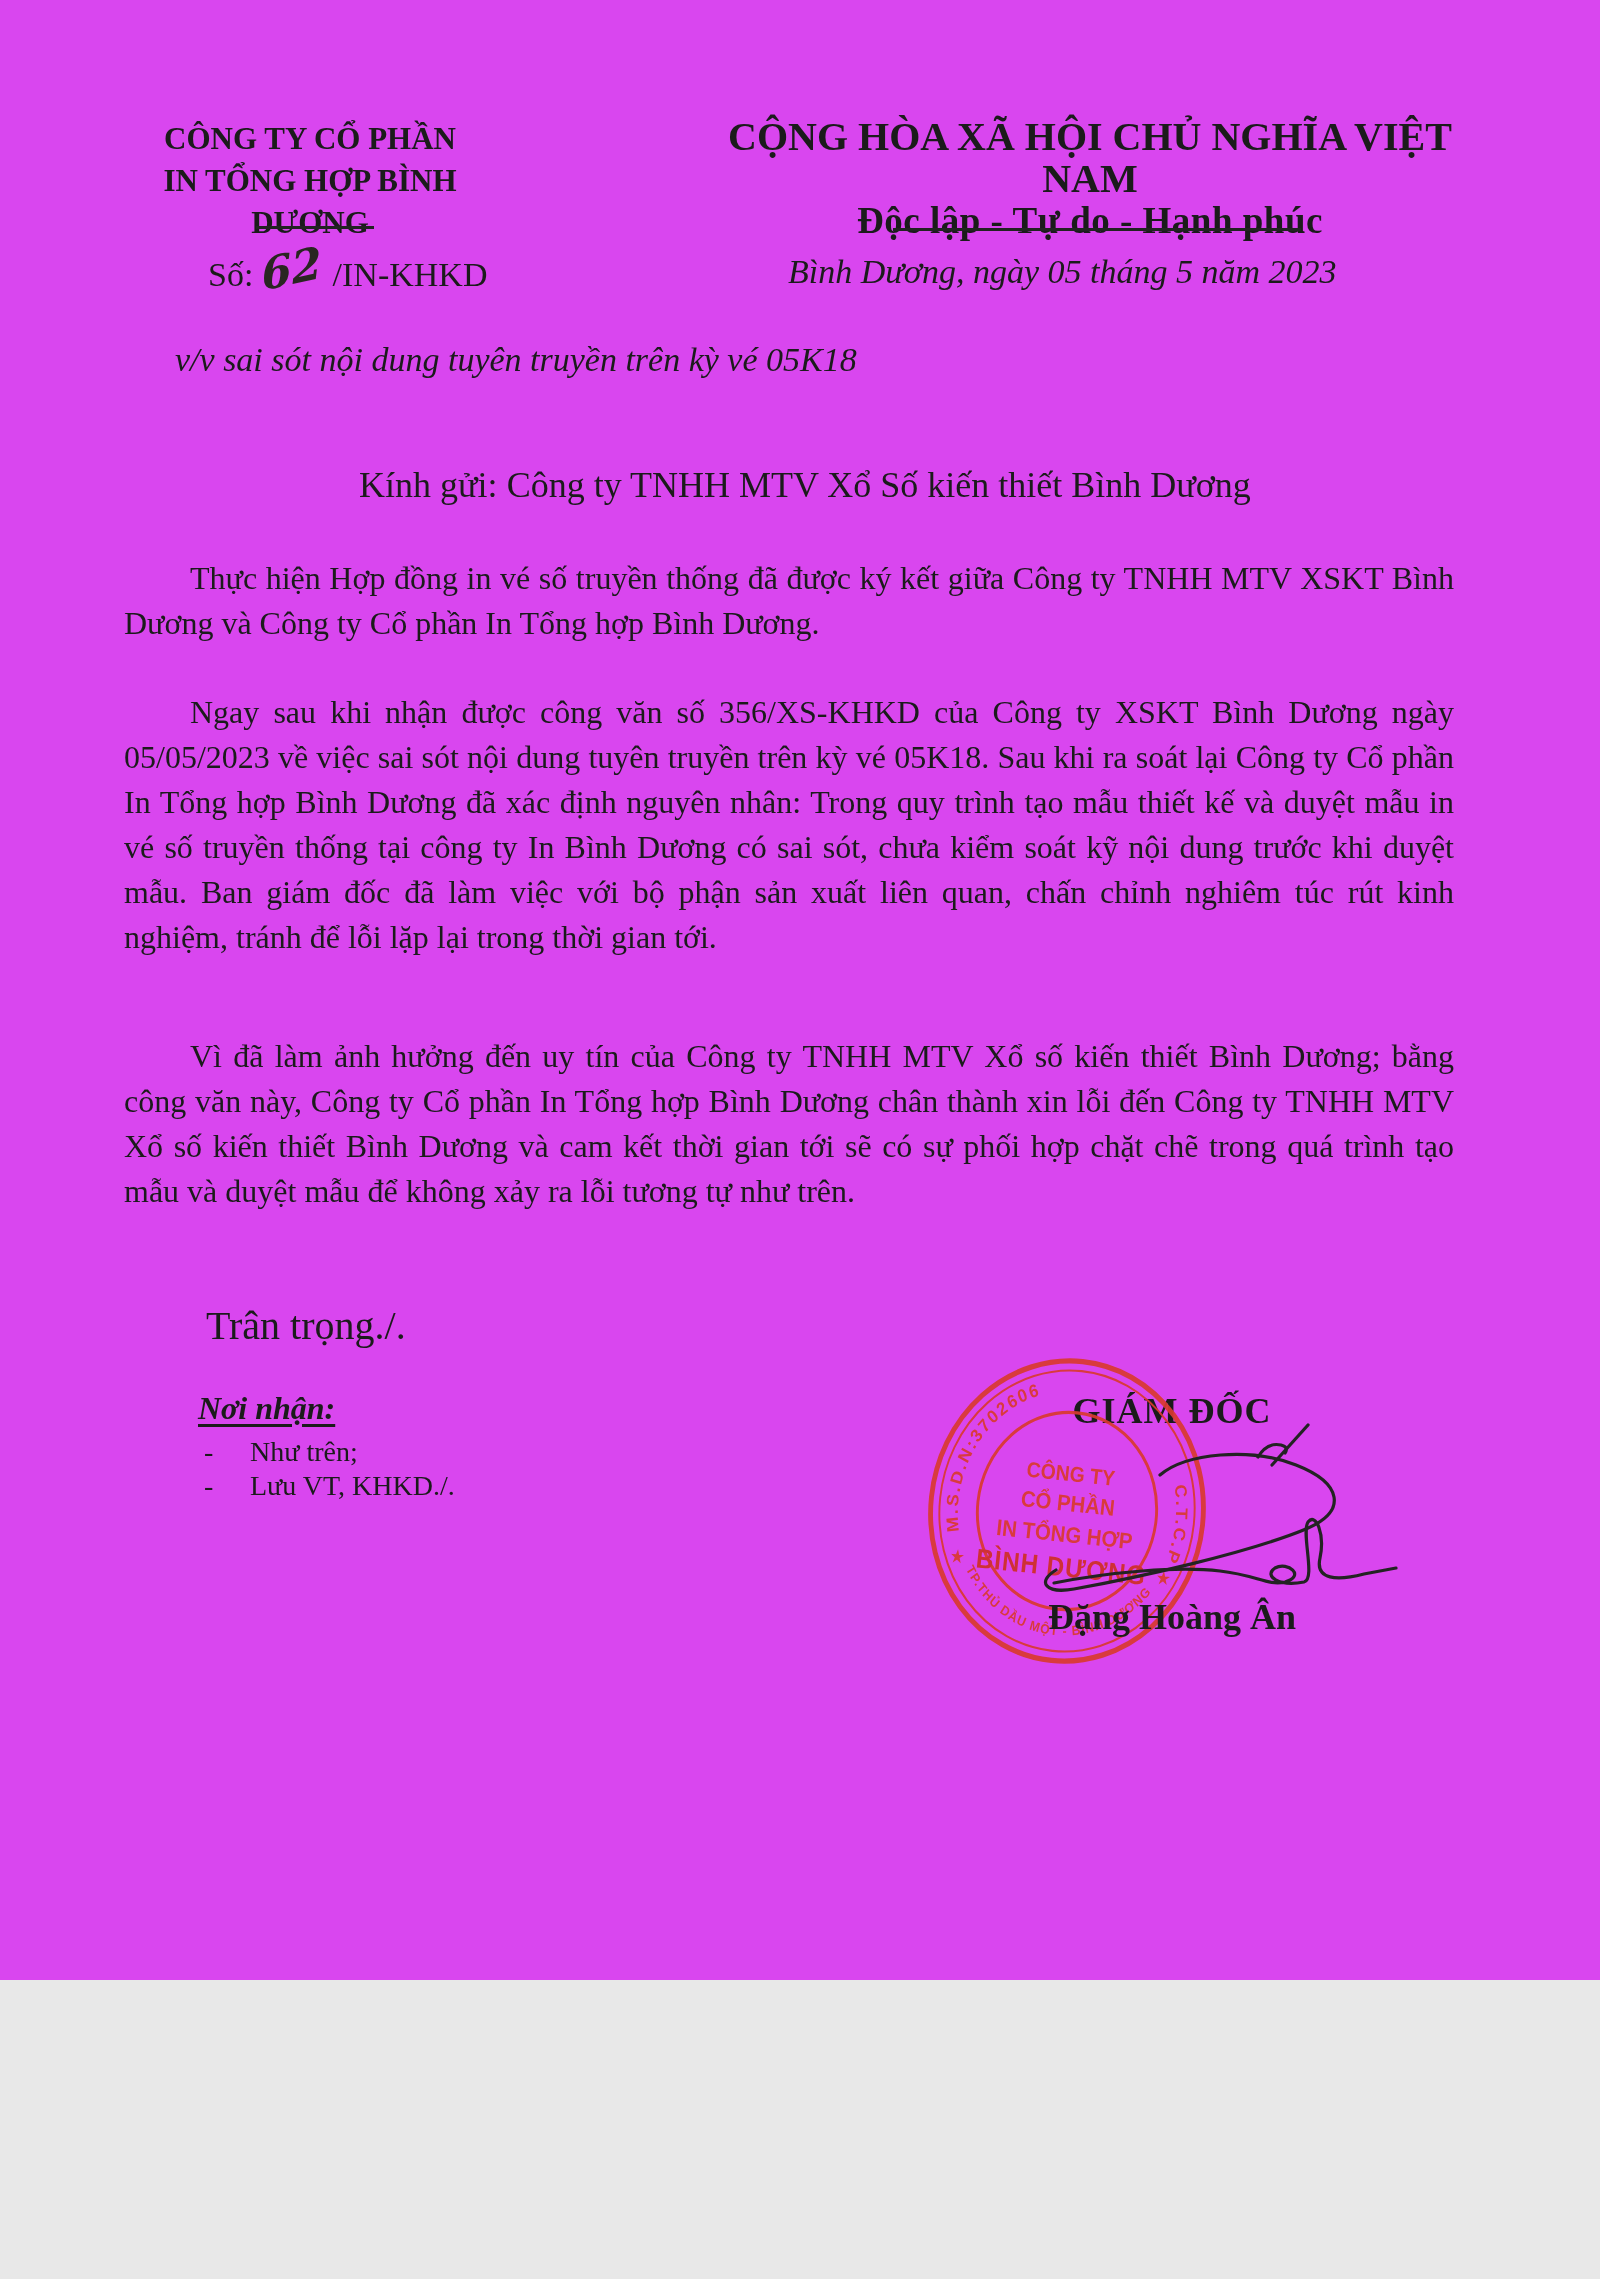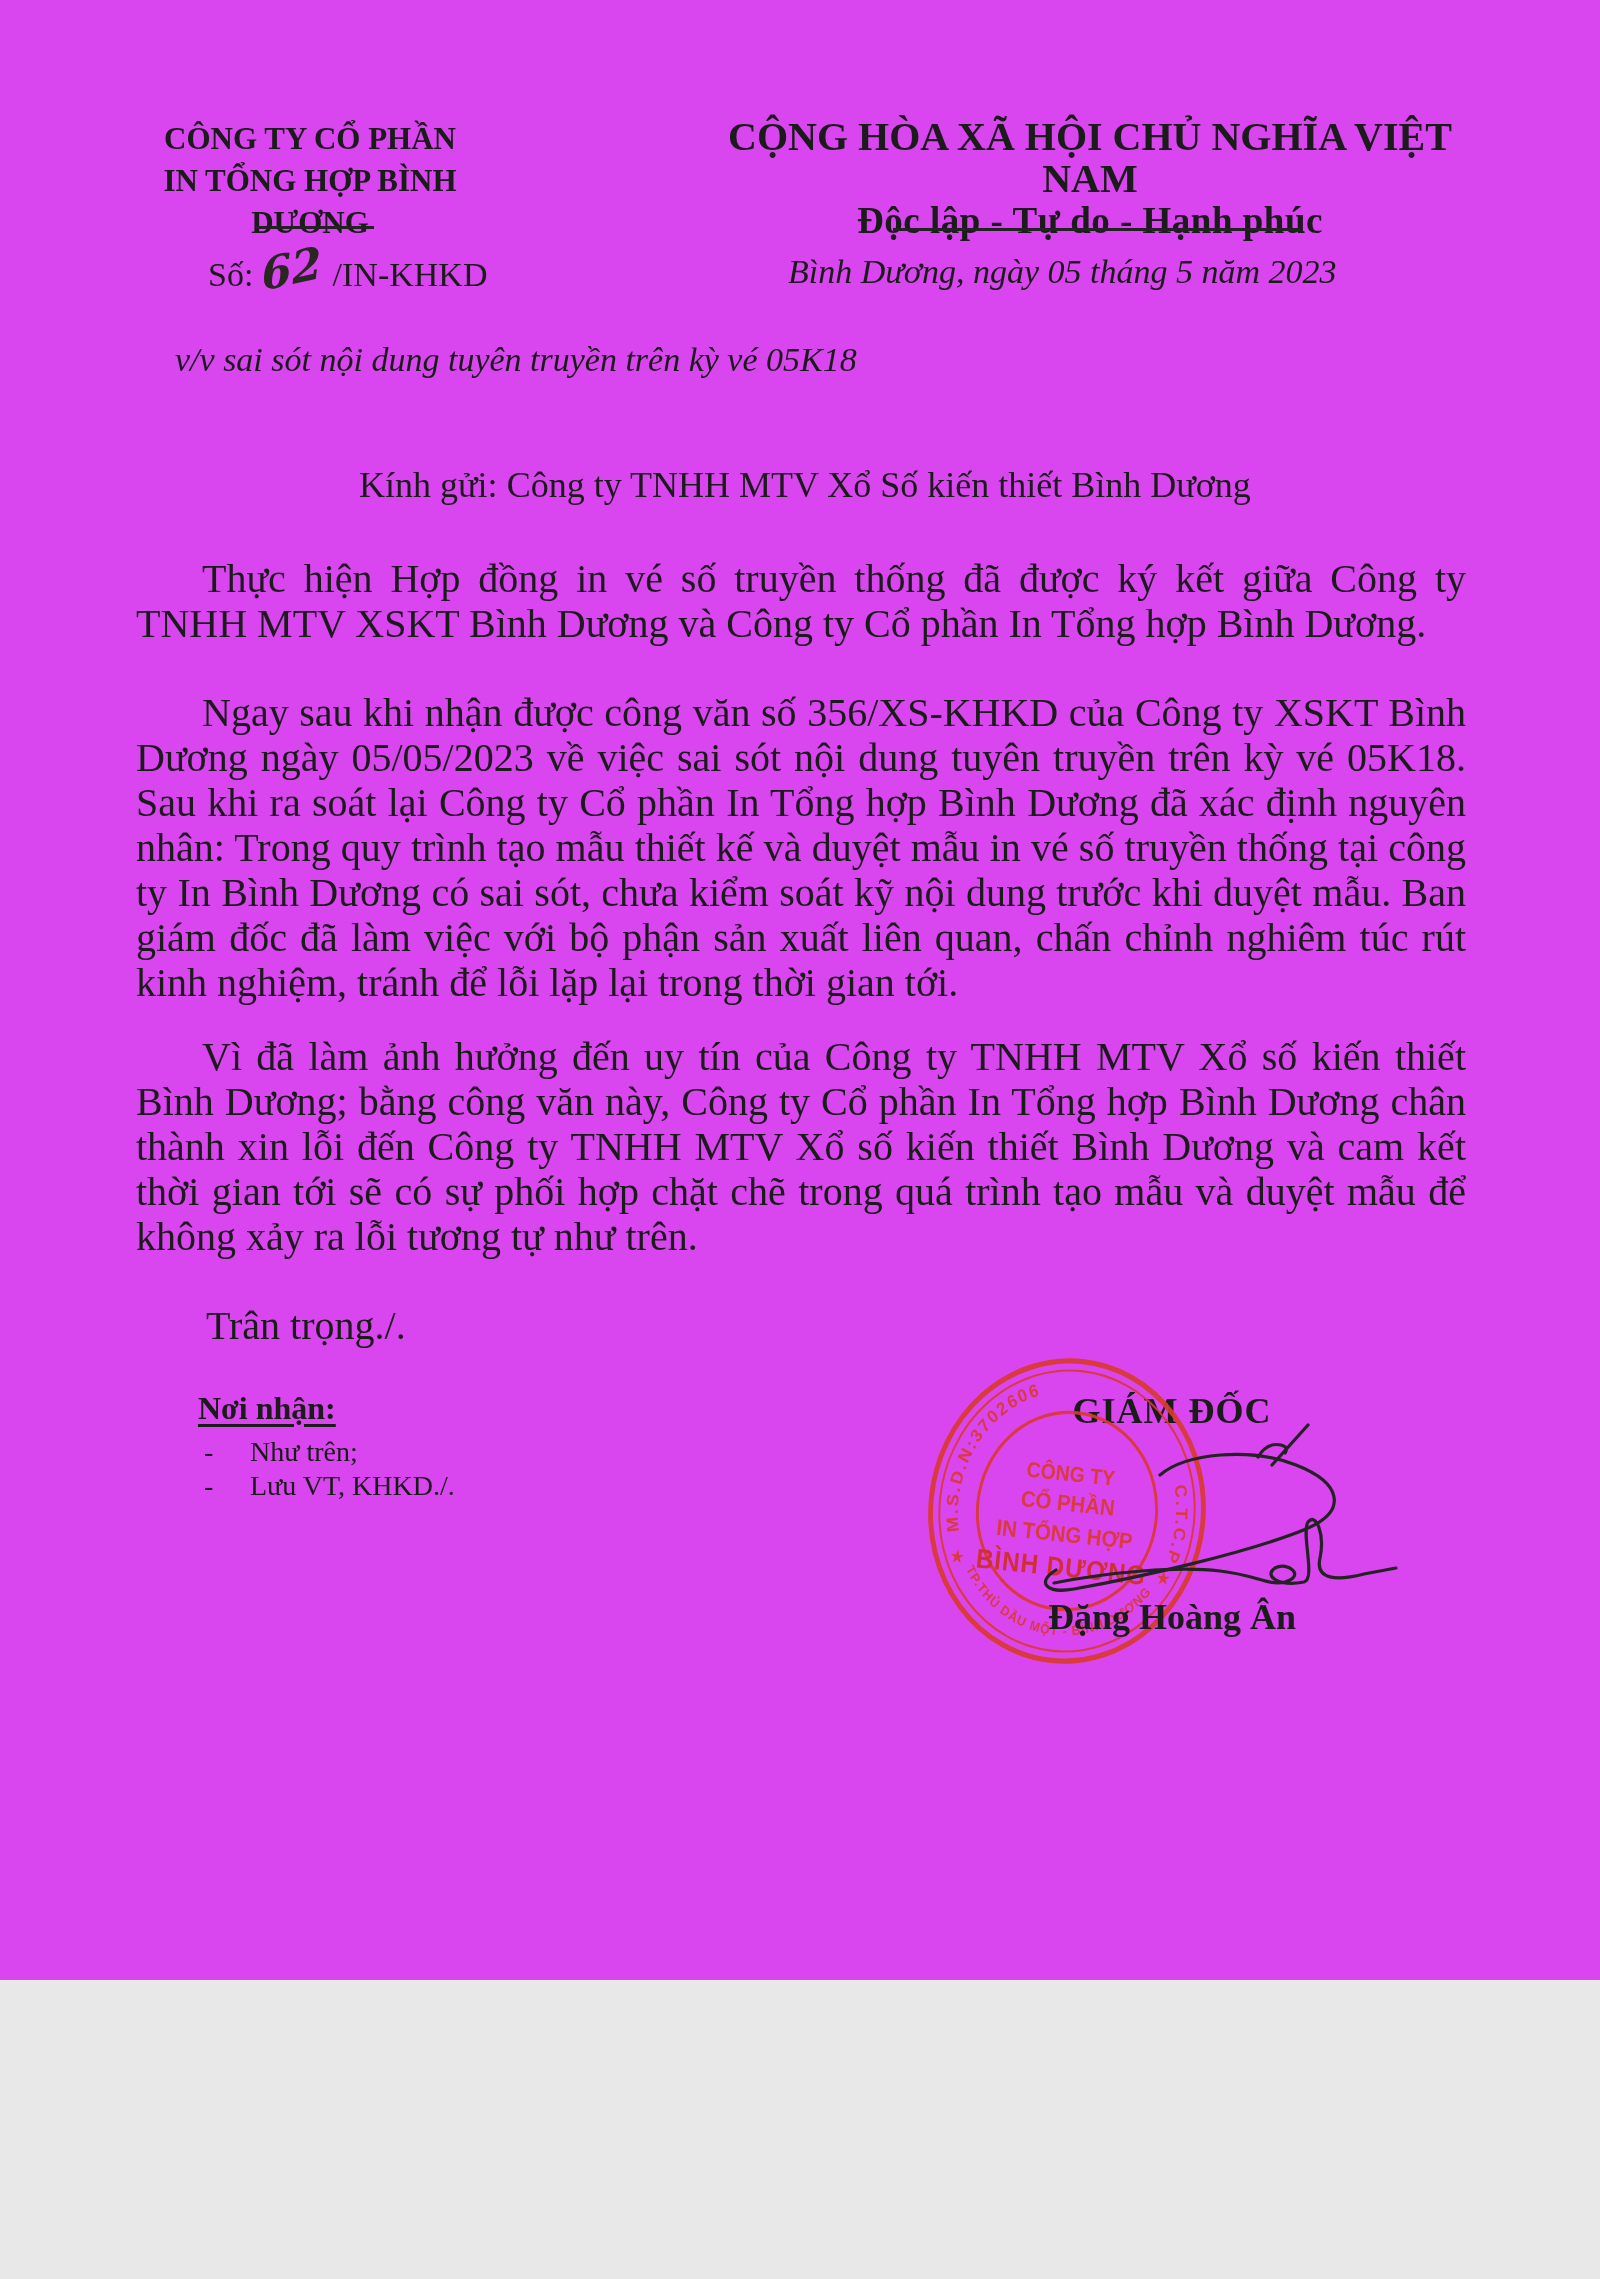--- a/index.html
+++ b/index.html
@@ -30,29 +30,29 @@
     font-size:44px;line-height:30px;
     color:#2a2622;
     transform:rotate(-12deg) skewX(-8deg);
     margin:0 10px 0 8px;position:relative;top:-2px;
   }
   .reply-note{left:228px;top:299px;font-size:34px;font-style:italic;}
   .subject-line{left:175px;top:341px;font-size:34px;font-style:italic;}
   .dateline{left:788px;top:253px;font-size:34px;font-style:italic;}
   
   .salutation{left:140px;top:464px;width:1330px;text-align:center;font-weight:normal;font-size:36px;}
-  .para{left:136px;width:1330px;font-size:40px;line-height:45px;text-align:justify;text-indent:66px;}
+  .para{left:124px;width:1330px;font-size:32px;line-height:45px;text-align:justify;text-indent:66px;}
   .p1{top:556px;}
   .p2{top:690px;}
   .p3{top:1034px;}
   .closing{left:140px;top:1302px;font-size:40px;text-indent:66px;width:600px;}
   
   .recipients{left:198px;top:1390px;font-size:28px;}
   .recipients .title{
-    font-size:32px;font-weight:bold;
+    font-size:32px;font-weight:bold;font-style:italic;
     text-decoration:underline;text-decoration-thickness:2.5px;text-underline-offset:5px;
     margin-bottom:8px;
   }
   .recipients .row{line-height:34px;}
   .recipients .dash{display:inline-block;width:46px;padding-left:6px;}
   
   .director-title{left:992px;top:1390px;width:360px;text-align:center;font-weight:bold;font-size:36px;letter-spacing:1px;z-index:2;}
   .signer-name{left:972px;top:1596px;width:400px;text-align:center;font-weight:bold;font-size:36px;z-index:5;}
   .stamp-wrap{left:921px;top:1350px;width:292px;height:322px;transform:rotate(6deg);z-index:3;opacity:.92;}
   .stamp-wrap svg{display:block;width:100%;height:100%;}

